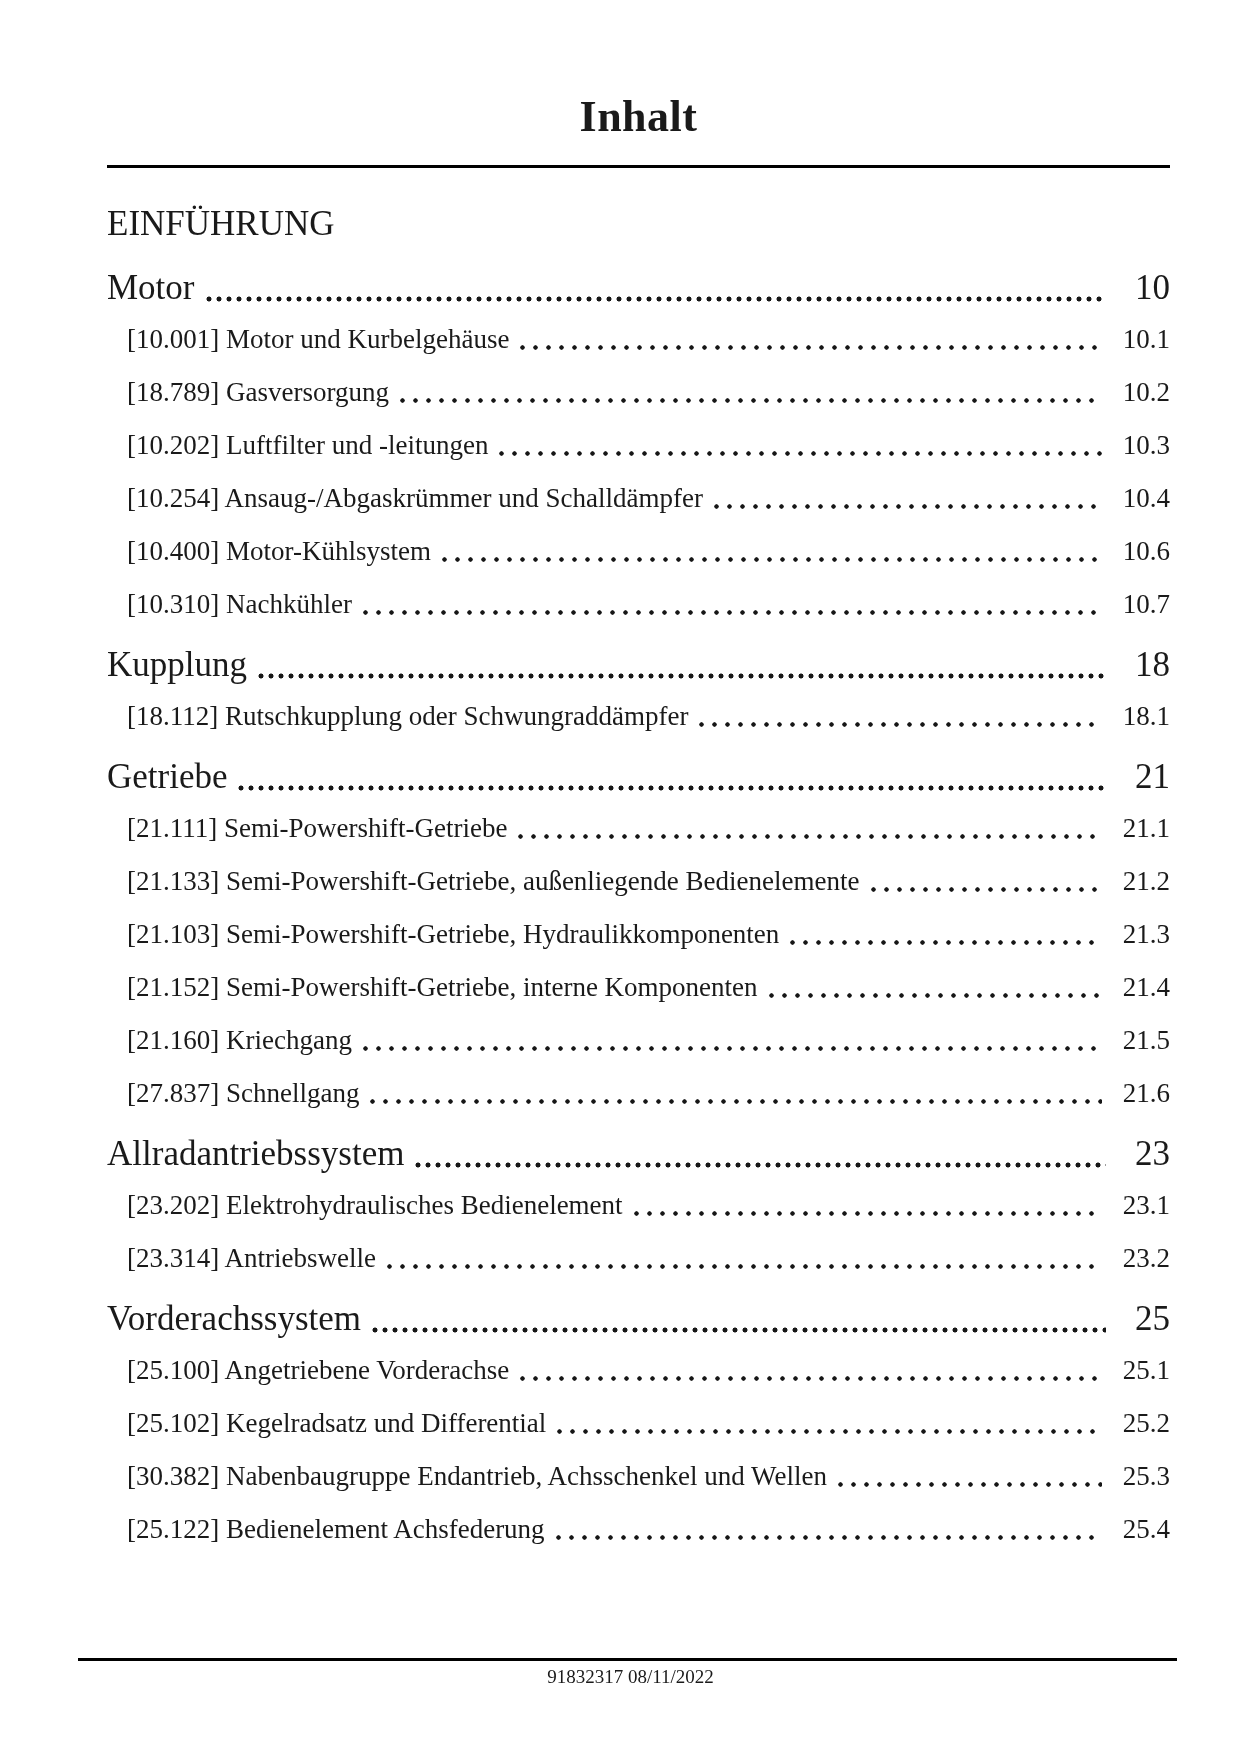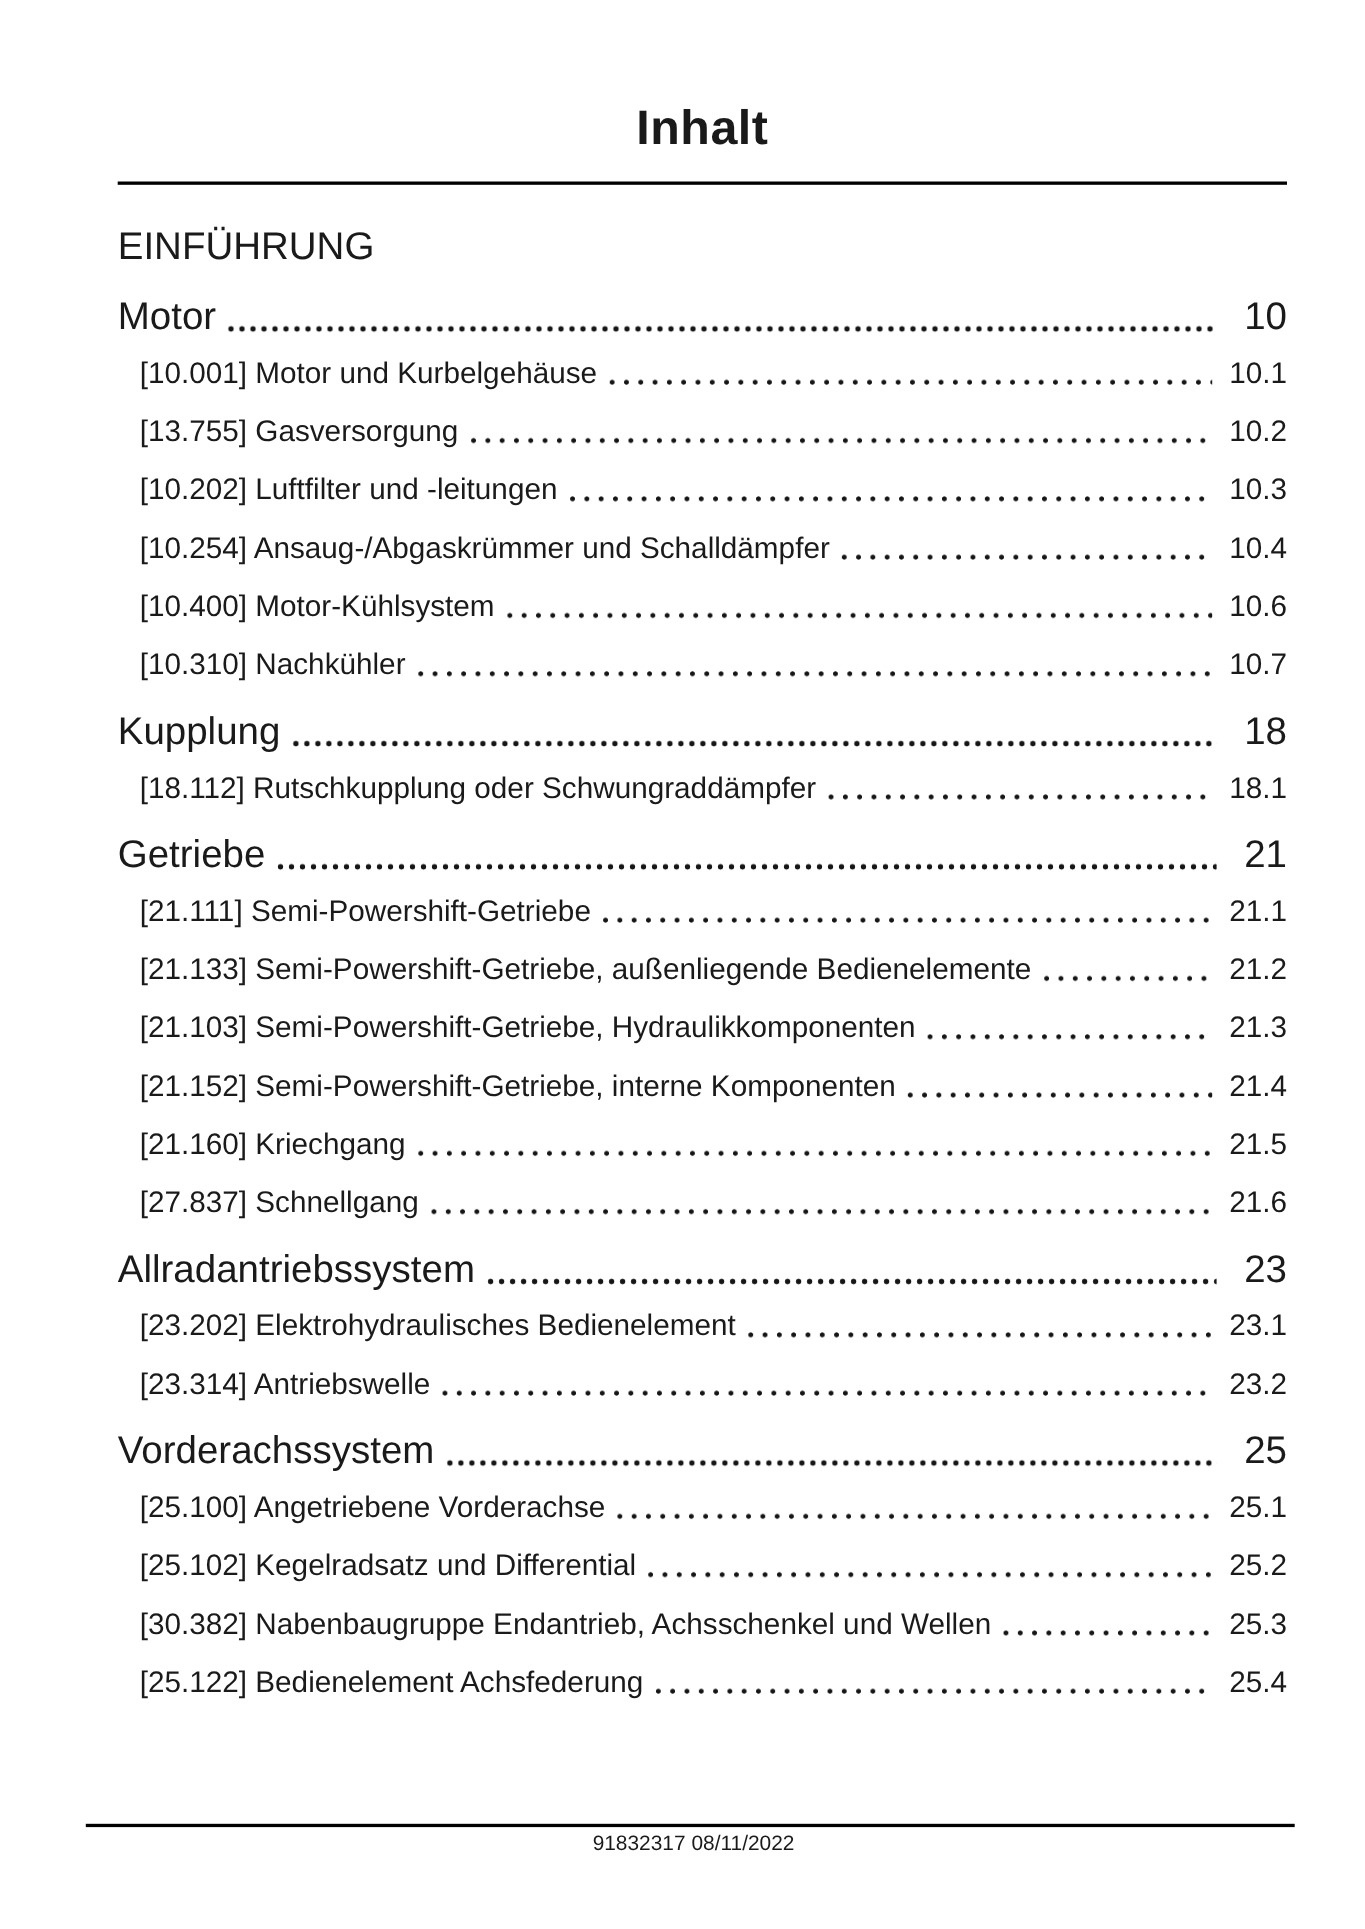--- a/index.html
+++ b/index.html
@@ -4,21 +4,21 @@
 <style>
   html, body { margin: 0; padding: 0; }
   body {
     width: 1241px; height: 1754px;
     background: #ffffff;
     color: #1a1a1a;
     font-family: "Liberation Sans", "DejaVu Sans", sans-serif;
     position: relative;
     overflow: hidden;
   }
-  .page { position: relative; width: 1241px; height: 1253px; }
+  .page { position: relative; width: 1241px; height: 1253px; font-family: Liberation Serif, serif; }
   .content { padding: 0 71px 0 107px; }
 
   .doc-title {
     margin: 0;
     padding-top: 92px;
     font-size: 44px;
     line-height: 50px;
     font-weight: bold;
     text-align: center;
     letter-spacing: 0.5px;
@@ -116,21 +116,21 @@
           <span class="label">Motor</span>
           <span class="leader"></span>
           <span class="pageno">10</span>
         </div>
         <div class="row sub first">
           <span class="label">[10.001] Motor und Kurbelgehäuse</span>
           <span class="leader"></span>
           <span class="pageno">10.1</span>
         </div>
         <div class="row sub">
-          <span class="label">[13.755] Gasversorgung</span>
+          <span class="label">[18.789] Gasversorgung</span>
           <span class="leader"></span>
           <span class="pageno">10.2</span>
         </div>
         <div class="row sub">
           <span class="label">[10.202] Luftfilter und -leitungen</span>
           <span class="leader"></span>
           <span class="pageno">10.3</span>
         </div>
         <div class="row sub">
           <span class="label">[10.254] Ansaug-/Abgaskrümmer und Schalldämpfer</span>

